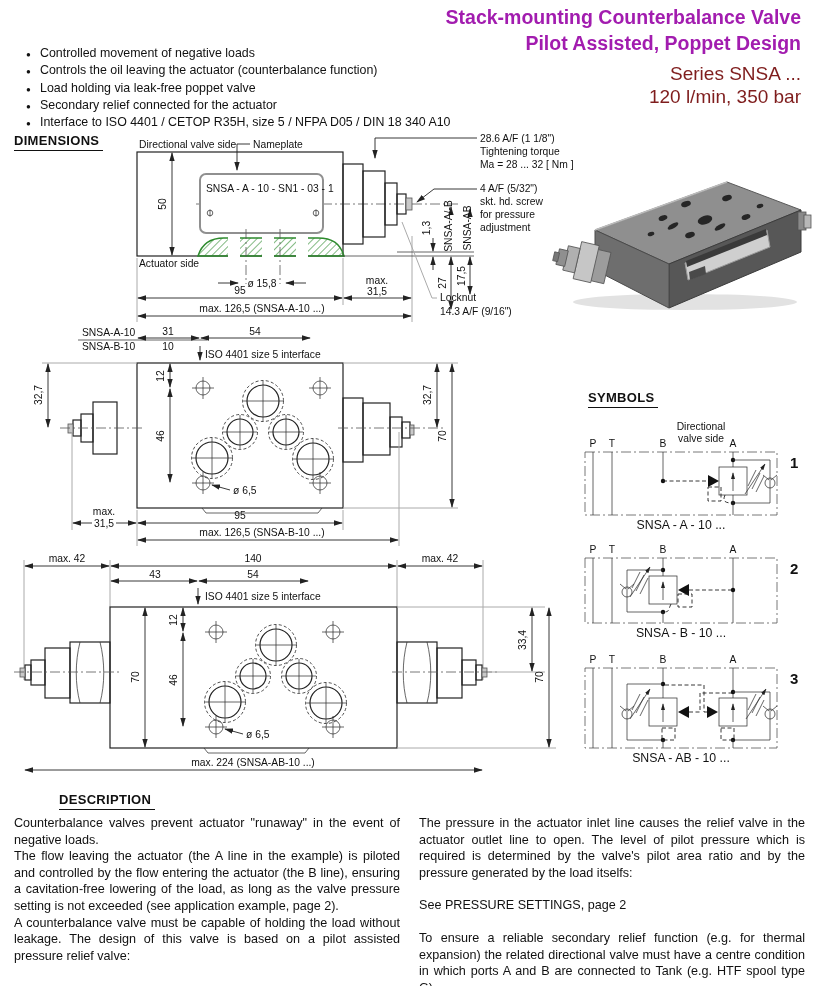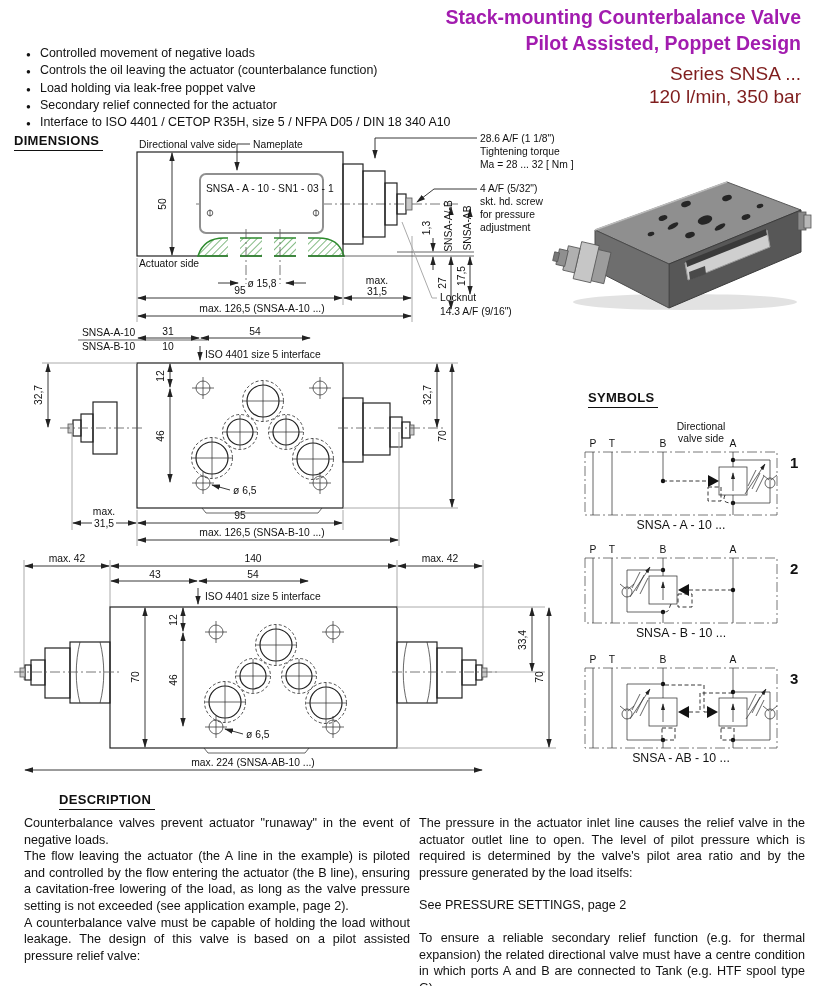--- a/index.html
+++ b/index.html
@@ -530,21 +530,21 @@
     </g>
     <g>
       <line class="dim" x1="25" y1="770" x2="482" y2="770" marker-start="url(#a3s)" marker-end="url(#a3e)"></line>
       <text class="tm" x="253" y="766">max. 224 (SNSA-AB-10 ...)</text>
       <polyline class="tn" points="204,748 208,753 305,753 309,748"></polyline>
     </g>
   </svg>
 
   <div class="sec-head" style="left:14px;top:792px;margin-left:45px;">DESCRIPTION</div>
 
-  <div class="desc-col" style="left:24px;top:815px;">
+  <div class="desc-col" style="left:14px;top:815px;">
     <p>Counterbalance valves prevent actuator "runaway" in the event of negative loads.</p>
     <p>The flow leaving the actuator (the A line in the example) is piloted and controlled by the flow entering the actuator (the B line), ensuring a cavitation-free lowering of the load, as long as the valve pressure setting is not exceeded (see application example, page 2).</p>
     <p>A counterbalance valve must be capable of holding the load without leakage. The design of this valve is based on a pilot assisted pressure relief valve:</p>
   </div>
   <div class="desc-col right" style="left:419px;top:815px;">
     <p>The pressure in the actuator inlet line causes the relief valve in the actuator outlet line to open. The level of pilot pressure which is required is determined by the valve's pilot area ratio and by the pressure generated by the load itselfs:</p>
     <p>See PRESSURE SETTINGS, page 2</p>
     <p>To ensure a reliable secondary relief function (e.g. for thermal expansion) the related directional valve must have a centre condition in which ports A and B are connected to Tank (e.g. HTF spool type G).</p>
   </div>
 

